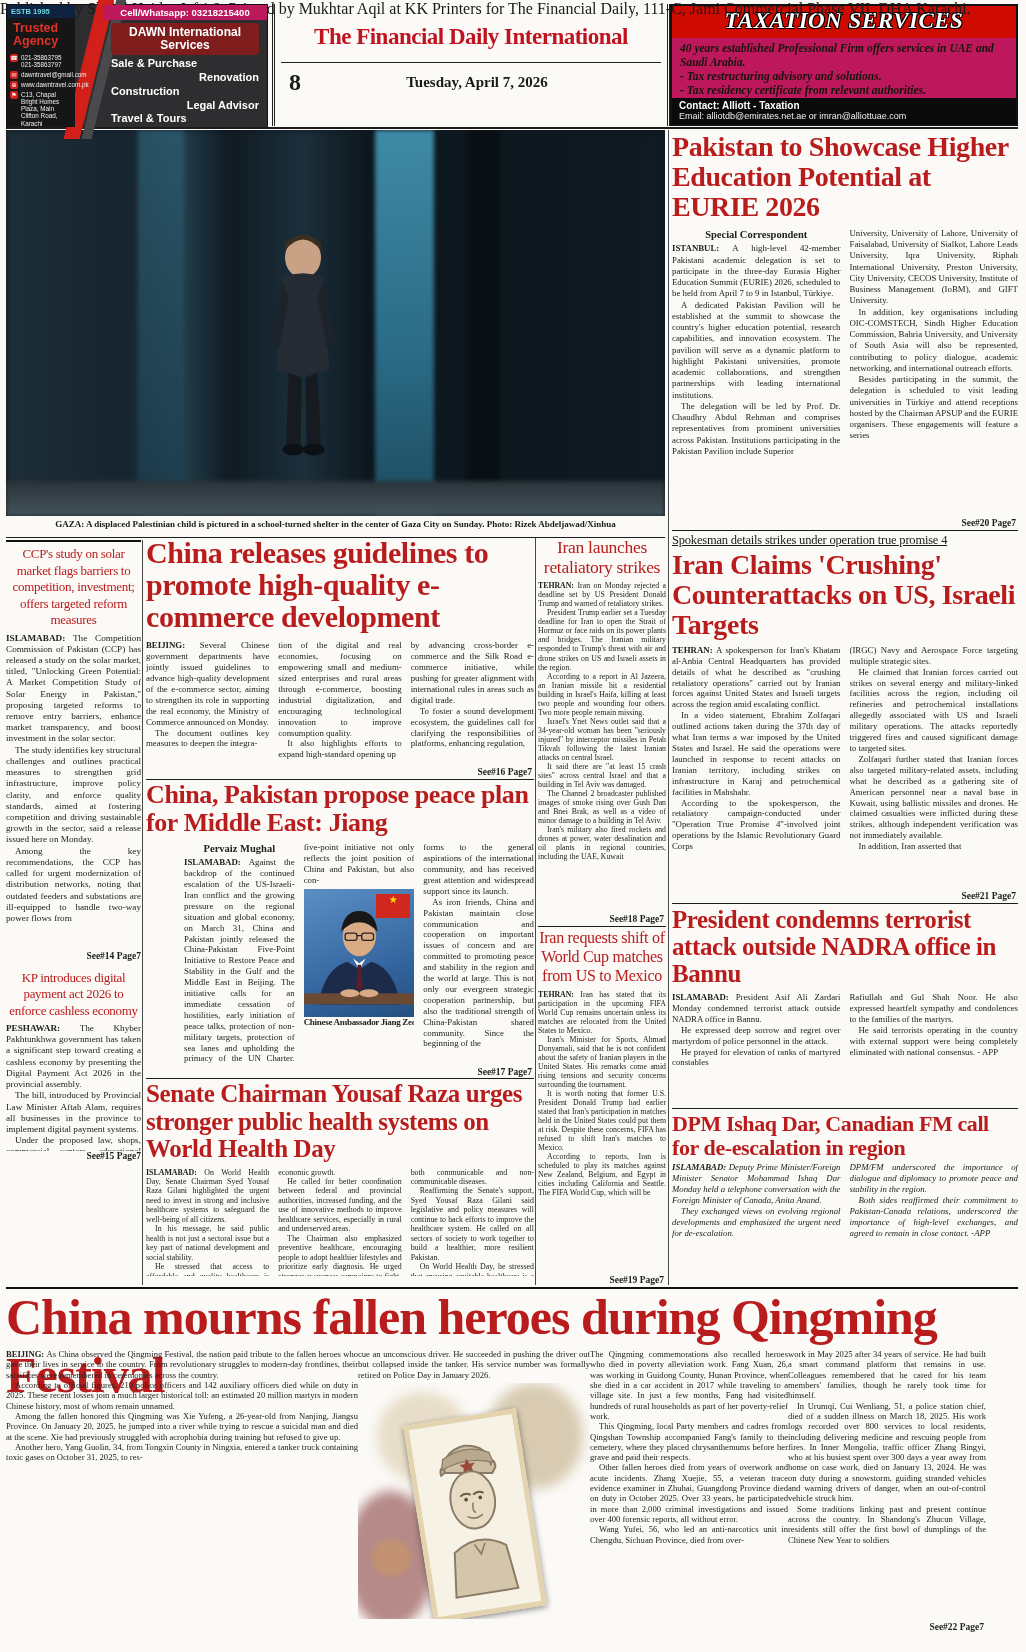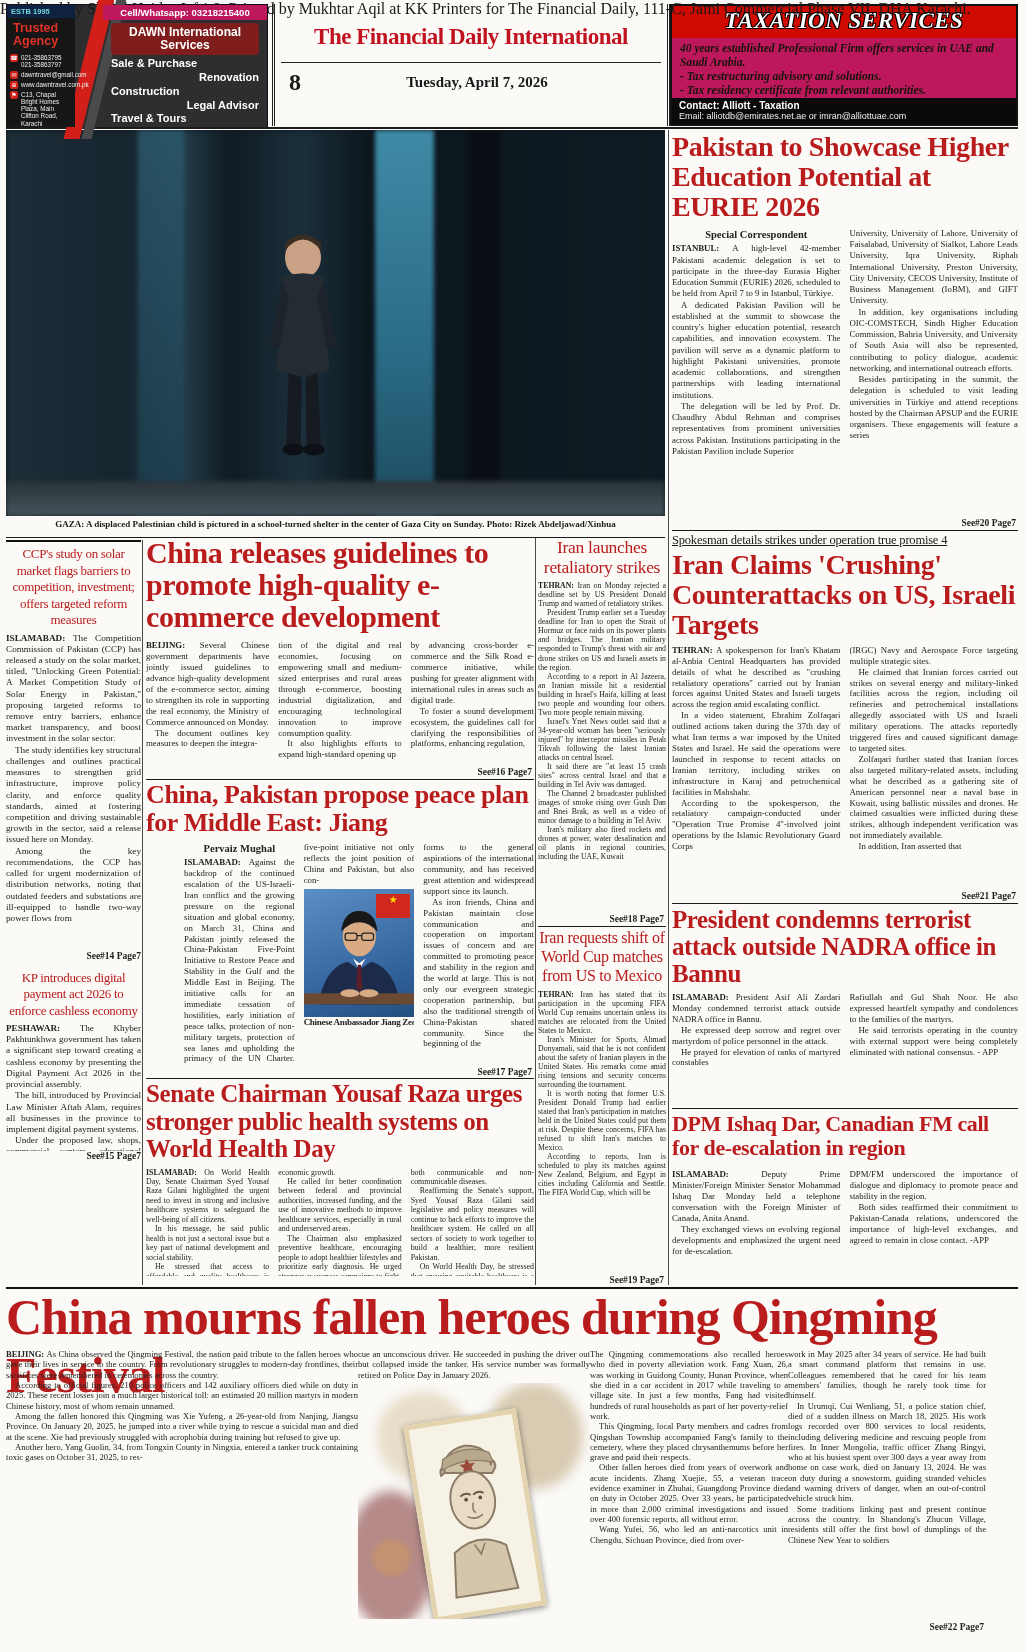--- a/index.html
+++ b/index.html
@@ -102,21 +102,21 @@
   #eurie-head{font-size:28px;}
   #eurie-cols{margin-top:6px;height:280px;font-size:8.8px;line-height:1.28;}
   #claims{left:672px;top:533px;width:346px;height:368px;}
   #claims-head{font-size:28px;margin-top:2px;}
   #claims-cols{margin-top:5px;height:238px;font-size:8.8px;line-height:1.24;}
   #president{left:672px;top:906px;width:346px;height:200px;}
   #president-head{font-size:25px;line-height:1.08;}
   #president-cols{margin-top:5px;height:112px;font-size:8.8px;line-height:1.24;}
   #dpm{left:672px;top:1112px;width:346px;height:172px;}
   #dpm-head{font-size:22px;line-height:1.1;}
-  #dpm-cols{margin-top:9px;height:92px;font-size:8.8px;line-height:1.24;}
+  #dpm-cols{margin-top:2px;height:92px;font-size:8.8px;line-height:1.24;font-style:italic;}
   
   #qm{left:6px;top:1287px;width:1012px;height:344px;border-top:2px solid #111;}
   #qm-head{font-size:50px;text-align:left;line-height:1.15;letter-spacing:-1px;}
   #qm-cols{position:absolute;left:0;right:0;top:60px;bottom:0;display:flex;}
   #qm .qc{overflow:hidden;font-size:8.6px;line-height:1.2;}
   #qm-c1{flex:0 0 352px;}
   #qm-c2{flex:0 0 232px;}
   #qm-c3{flex:0 0 198px;}
   #qm-c4{flex:0 0 198px;position:relative;}
   #qm-photo{position:relative;width:232px;height:236px;margin-top:3px;overflow:hidden;

